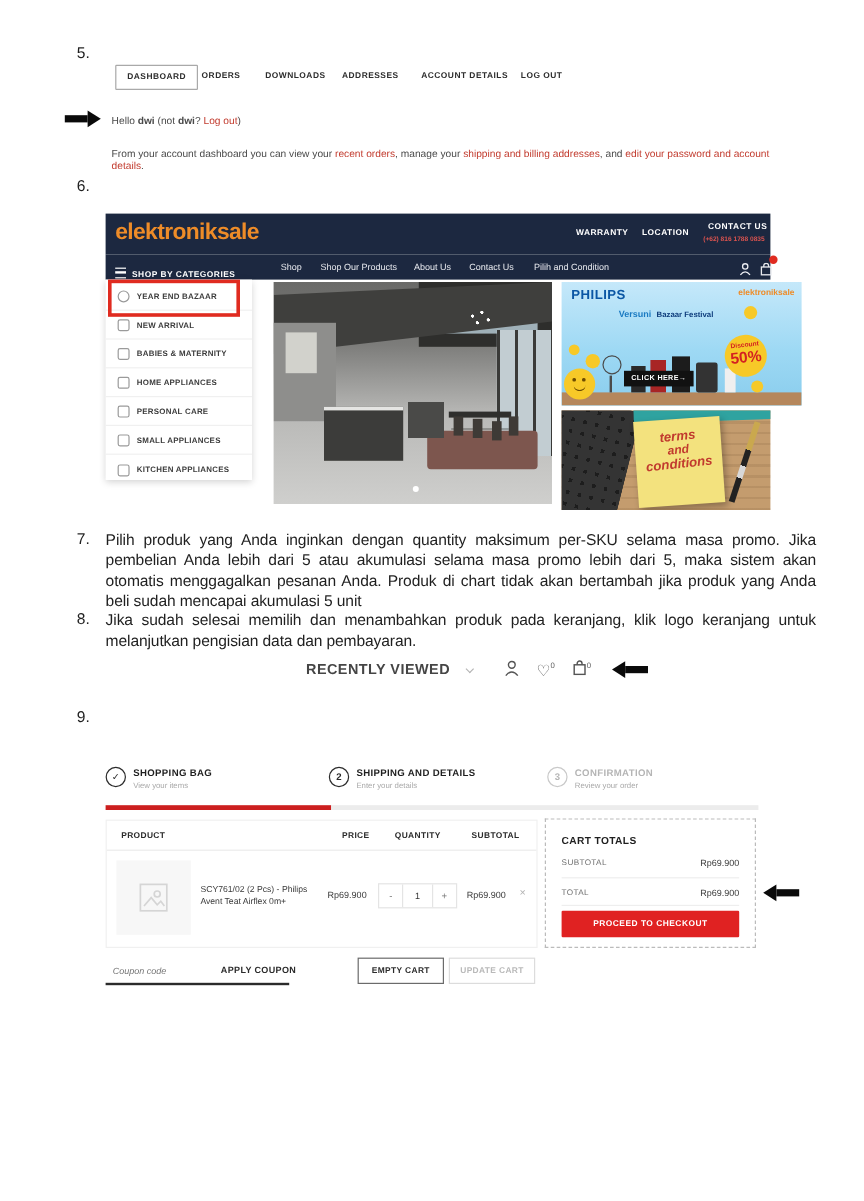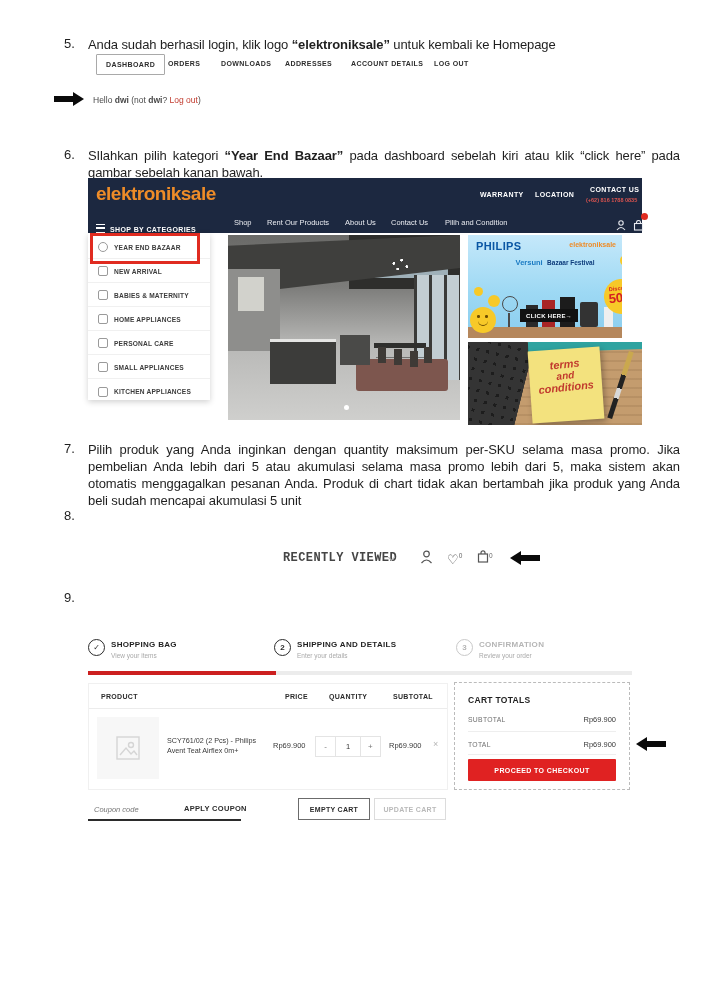--- a/index.html
+++ b/index.html
@@ -60,21 +60,21 @@
   .hero .table{position:absolute;left:146px;top:108px;width:52px;height:5px;background:#2f2f2d;box-shadow:0 12px 0 -2px rgba(40,40,38,0.5);}
   .hero .chair{position:absolute;width:8px;height:16px;background:#3e3a36;}
   .hero .rug{position:absolute;left:128px;top:124px;width:92px;height:32px;background:#7d564e;border-radius:3px;}
   .hero .lamp{position:absolute;left:158px;top:22px;width:26px;height:16px;
               background:radial-gradient(circle at 30% 40%,#fff 0 1.2px,transparent 1.5px),
                          radial-gradient(circle at 60% 20%,#fff 0 1.2px,transparent 1.5px),
                          radial-gradient(circle at 80% 60%,#fff 0 1.2px,transparent 1.5px),
                          radial-gradient(circle at 45% 75%,#fff 0 1.2px,transparent 1.5px);}
   .hero .dot{position:absolute;left:50%;bottom:10px;width:5px;height:5px;border-radius:50%;background:#fff;}
   
-  .banner{left:380px;top:57px;width:154px;height:103px;overflow:hidden;
+  .banner{left:380px;top:57px;width:200px;height:103px;overflow:hidden;
           background:linear-gradient(180deg,#c5e8fa 0%,#9ed9f4 55%,#8fd0ef 88%,#8fd0ef 100%);}
   .banner .wood{position:absolute;left:0;bottom:0;width:100%;height:11px;background:#b5875c;}
   .philips{font-size:11px;font-weight:bold;color:#0a56a4;letter-spacing:0.4px;}
   .bbrand{font-size:7px;font-weight:bold;color:#ee8c28;}
   .versuni{font-size:7.5px;color:#1a7ac2;font-weight:bold;}
   .festival{font-size:6.5px;color:#0d3c7c;font-weight:bold;}
   .eoy{font-size:16.5px;font-weight:bold;color:#0a56a4;letter-spacing:-0.3px;}
   .balloon{position:absolute;border-radius:50%;background:#f7c928;}
   .smiley:before{content:"";position:absolute;left:28%;top:32%;width:2.5px;height:2.5px;border-radius:50%;background:#6d4c00;box-shadow:8px 0 0 #6d4c00;}
   .smiley:after{content:"";position:absolute;left:32%;top:48%;width:10px;height:6px;border-bottom:1.6px solid #6d4c00;border-radius:0 0 8px 8px;}
@@ -136,53 +136,52 @@
            letter-spacing:0.3px;display:flex;align-items:center;justify-content:center;}
   .empty{left:210px;border:1px solid #6b6b6b;color:#2b2b2b;}
   .update{left:286px;border:1px solid #dcdcdc;color:#b9b9b9;}
 </style>
 </head>
 <body>
 
 <div class="page">
 
   <div class="a stepnum" style="left:64px;top:36px;">5.</div>
-  <div class="a steptext" style="left:88px;top:36px;width:560px;"><span>Anda sudah berhasil login, klik logo </span><span class="b">“elektroniksale”</span><span> untuk kembali ke Homepage</span></div>
 
   <div class="a" style="left:96px;top:53px;"><span class="acct-tab acct-box" style="display:inline-block;">DASHBOARD</span></div>
   <div class="a acct-tab" style="left:168px;top:60px;">ORDERS</div>
   <div class="a acct-tab" style="left:221px;top:60px;">DOWNLOADS</div>
   <div class="a acct-tab" style="left:285px;top:60px;">ADDRESSES</div>
   <div class="a acct-tab" style="left:351px;top:60px;">ACCOUNT DETAILS</div>
   <div class="a acct-tab" style="left:434px;top:60px;">LOG OUT</div>
 
   <div class="a arrowR" style="left:54px;top:92px;width:30px;">
       <span class="bar"></span>
       <span class="tip"></span>
     </div>
   <div class="a smalltext" style="left:93px;top:95px;"><span>Hello </span><span class="b">dwi</span><span> (not </span><span class="b">dwi</span><span>? </span><span class="redlink">Log out</span><span>)</span></div>
 
+  <div class="a smalltext" style="left:93px;top:123px;width:575px;"><span>From your account dashboard you can view your </span><span class="redlink">recent orders</span><span>, manage your </span><span class="redlink">shipping and billing addresses</span><span>, and </span><span class="redlink">edit your password and account details</span><span>.</span></div>
 
   <div class="a stepnum" style="left:64px;top:147px;">6.</div>
-  <div class="a steptext" style="left:88px;top:147px;width:592px;"><span>SIlahkan pilih kategori </span><span class="b">“Year End Bazaar”</span><span> pada dashboard sebelah kiri atau klik “click here”  pada gambar sebelah kanan bawah.</span></div>
 
   <div class="a shot6">
 
     <div class="a navy hdr1">
       <div class="a logo" style="left:8px;top:5px;">elektroniksale</div>
       <div class="a toplink" style="left:392px;top:13px;">WARRANTY</div>
       <div class="a toplink" style="left:447px;top:13px;">LOCATION</div>
       <div class="a toplink" style="left:502px;top:8px;">CONTACT US</div>
       <div class="a phone" style="left:498px;top:19px;">(+62) 816 1788 0835</div>
     </div>
 
     <div class="a navy hdr2">
       <div class="a" style="left:8px;top:6px;"><span class="ham"></span><span class="catlabel">SHOP BY CATEGORIES</span></div>
       <div class="a navitem" style="left:146px;top:6px;">Shop</div>
-      <div class="a navitem" style="left:179px;top:6px;">Rent Our Products</div>
+      <div class="a navitem" style="left:179px;top:6px;">Shop Our Products</div>
       <div class="a navitem" style="left:257px;top:6px;text-align:center;">About Us</div>
       <div class="a navitem" style="left:303px;top:6px;">Contact Us</div>
       <div class="a navitem" style="left:357px;top:6px;">Pilih and Condition</div>
       <div class="a" style="left:528px;top:5px;"><svg width="10" height="11" viewBox="0 0 10 11">
             <circle cx="5" cy="3" r="2.2" fill="none" stroke="#e8eaef" stroke-width="1.1"></circle>
             <path d="M1 10 q4-5 8 0" fill="none" stroke="#e8eaef" stroke-width="1.1"></path>
           </svg></div>
       <div class="a" style="left:545px;top:5px;"><svg width="11" height="11" viewBox="0 0 11 11">
             <rect x="1.5" y="3.5" width="8" height="6.5" fill="none" stroke="#e8eaef" stroke-width="1.1"></rect>
             <path d="M3.5 3.5 v-1 a2 2 0 0 1 4 0 v1" fill="none" stroke="#e8eaef" stroke-width="1.1"></path>
@@ -273,22 +272,23 @@
         <div class="t2">and</div>
         <div class="t3">conditions</div>
       </div>
     </div>
   </div>
 
   <div class="a stepnum" style="left:64px;top:441px;">7.</div>
   <div class="a steptext" style="left:88px;top:441px;width:592px;">Pilih produk yang Anda inginkan dengan quantity maksimum per-SKU selama masa promo. Jika pembelian Anda lebih dari 5 atau akumulasi selama masa promo lebih dari 5, maka sistem akan otomatis menggagalkan pesanan Anda. Produk di chart tidak akan bertambah jika produk yang Anda beli sudah mencapai akumulasi 5 unit</div>
 
   <div class="a stepnum" style="left:64px;top:508px;">8.</div>
-
-  <div class="a rv-label" style="left:283px;top:551px;font-family:Liberation Mono, monospace;">RECENTLY VIEWED</div>
+  <div class="a steptext" style="left:88px;top:508px;width:592px;">Jika sudah selesai memilih dan menambahkan produk pada keranjang, klik logo keranjang untuk melanjutkan pengisian data dan pembayaran.</div>
+
+  <div class="a rv-label" style="left:255px;top:551px;">RECENTLY VIEWED</div>
   <span class="a chev" style="left:385px;top:555px;border-color:#b5b5b5;"></span>
   <div class="a" style="left:420px;top:550px;"><svg width="13" height="14" viewBox="0 0 13 14">
         <circle cx="6.5" cy="4" r="2.8" fill="none" stroke="#555" stroke-width="1.2"></circle>
         <path d="M1.5 13 q5-6 10 0" fill="none" stroke="#555" stroke-width="1.2"></path>
       </svg></div>
   <div class="a" style="left:447px;top:550px;"><span class="heart">♡</span><sup class="rv-count">0</sup></div>
   <div class="a" style="left:477px;top:550px;"><svg width="12" height="13" viewBox="0 0 12 13" style="vertical-align:top;">
         <rect x="1.5" y="4" width="9" height="8" fill="none" stroke="#555" stroke-width="1.2"></rect>
         <path d="M4 4 v-1.2 a2 2 0 0 1 4 0 V4" fill="none" stroke="#555" stroke-width="1.2"></path>
       </svg><sup class="rv-count">0</sup></div>

